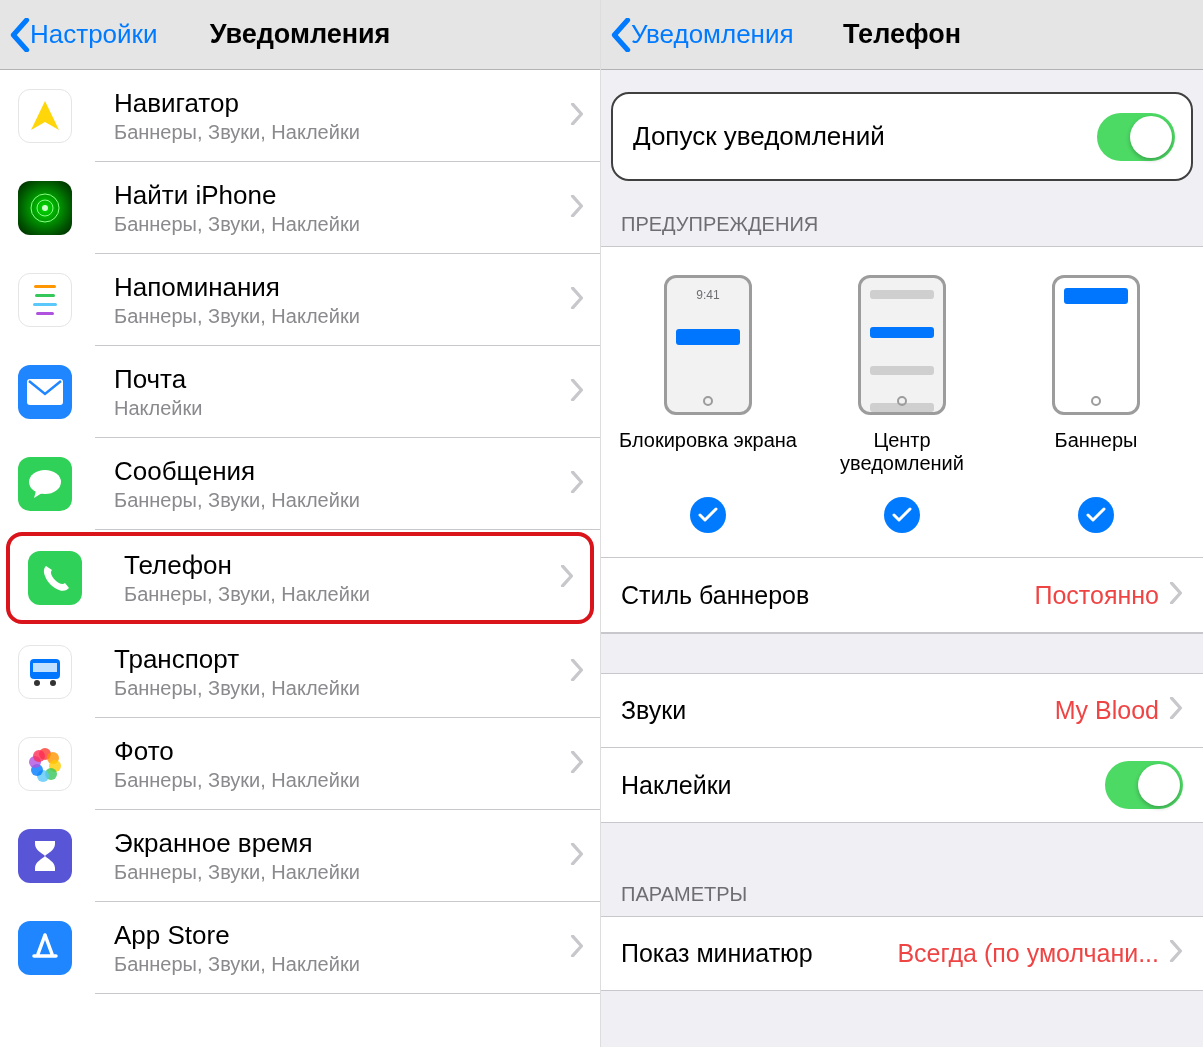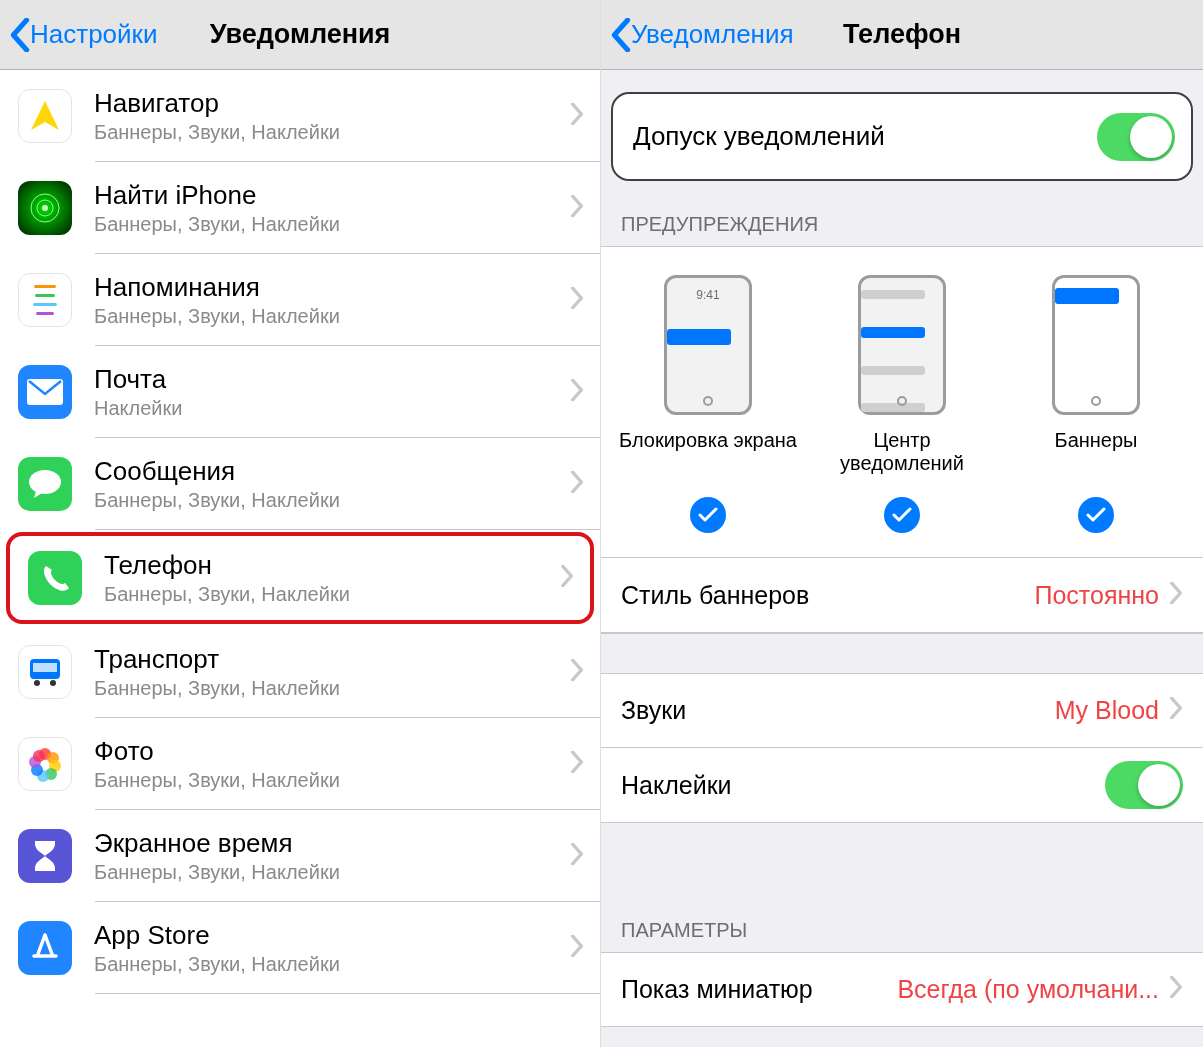--- a/index.html
+++ b/index.html
@@ -44,20 +44,21 @@
   }
 
   
   .list { background: #fff; }
   .row {
     display: flex;
     align-items: center;
     min-height: 92px;
     padding: 10px 16px 10px 18px;
     position: relative;
+    gap: 20px;
   }
   .row .sep {
     position: absolute;
     left: 95px; right: 0; bottom: 0;
     height: 1px;
     background: #c8c7cc;
   }
   .row .icon {
     width: 54px; height: 54px;
     border-radius: 12px;
@@ -152,20 +153,21 @@
   }
   .mini-phone {
     width: 88px; height: 140px;
     margin: 0 auto 14px auto;
     border: 3px solid #9c9c9c;
     border-radius: 12px;
     background: #f2f2f2;
     position: relative;
     display: flex;
     flex-direction: column;
+    align-items: center;
     padding-top: 10px;
     gap: 21px;
   }
   .mini-phone .dot {
     width: 10px; height: 10px;
     border: 2px solid #9c9c9c;
     border-radius: 50%;
     position: absolute;
     bottom: 6px; left: 50%;
     transform: translateX(-50%);
@@ -476,21 +478,21 @@
     <div class="val">My Blood</div>
     <div class="chevron"><svg viewBox="0 0 12 20">
           <path d="M2 1 L10 10 L2 19" stroke="#c7c7cc" stroke-width="3" fill="none" stroke-linecap="round" stroke-linejoin="round"></path>
         </svg></div>
   </div>
   <div class="kvrow">
     <div class="label">Наклейки</div>
     <div class="toggle"></div>
   </div>
 
-  <div class="section-header" style="padding-top:96px">ПАРАМЕТРЫ</div>
+  <div class="section-header" style="padding-top:60px">ПАРАМЕТРЫ</div>
 
   <div class="kvrow">
     <div class="label">Показ миниатюр</div>
     <div class="val">Всегда (по умолчани...</div>
     <div class="chevron"><svg viewBox="0 0 12 20">
           <path d="M2 1 L10 10 L2 19" stroke="#c7c7cc" stroke-width="3" fill="none" stroke-linecap="round" stroke-linejoin="round"></path>
         </svg></div>
   </div>
 </div>
 

